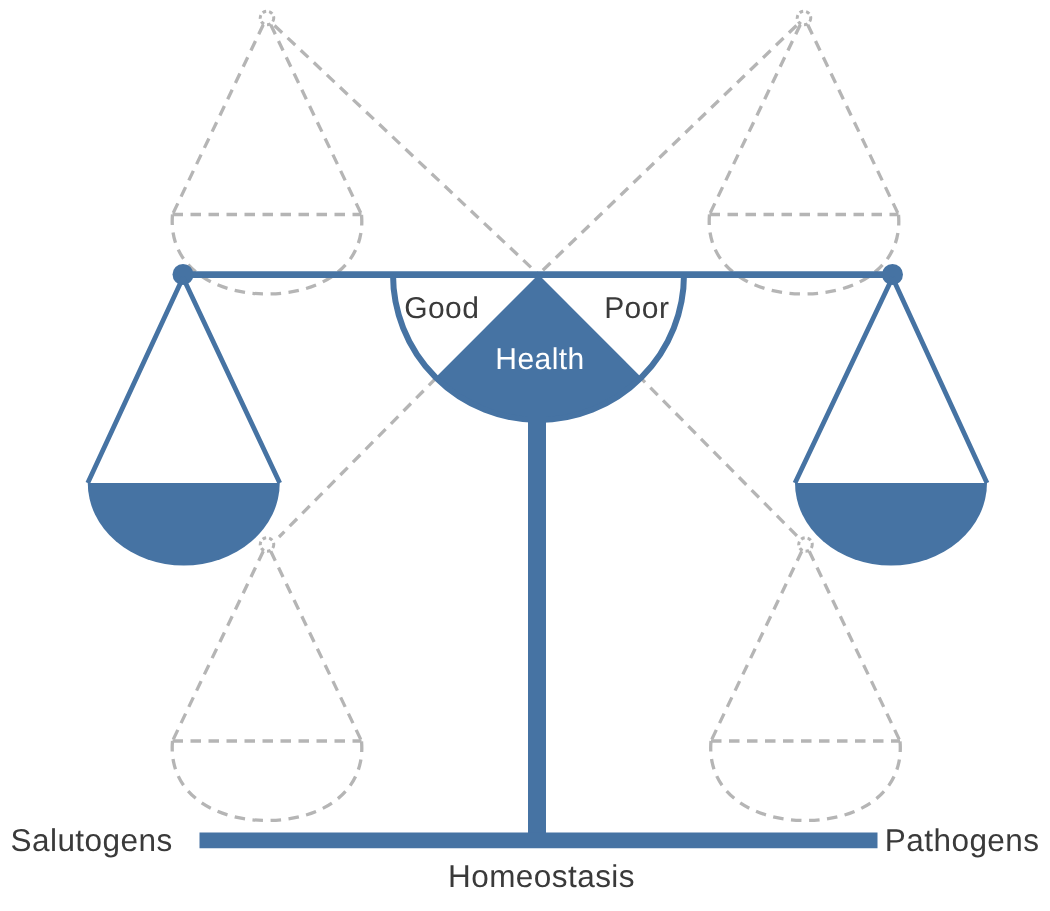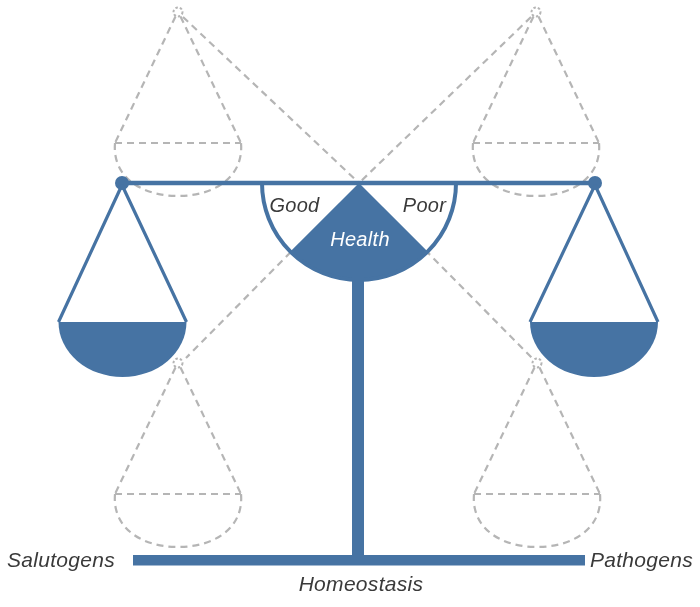--- a/index.html
+++ b/index.html
@@ -6,21 +6,20 @@
     margin: 0;
     padding: 0;
     background: #ffffff;
   }
   .stage {
     position: relative;
     width: 700px;
     height: 607px;
     background: #ffffff;
     overflow: hidden;
-    font-style: italic;
   }
   svg { display: block; }
   .dash {
     stroke: #B5B5B5;
     stroke-width: 2.2;
     fill: none;
     stroke-dasharray: 7 5;
     stroke-linecap: butt;
   }
   .dashring {

